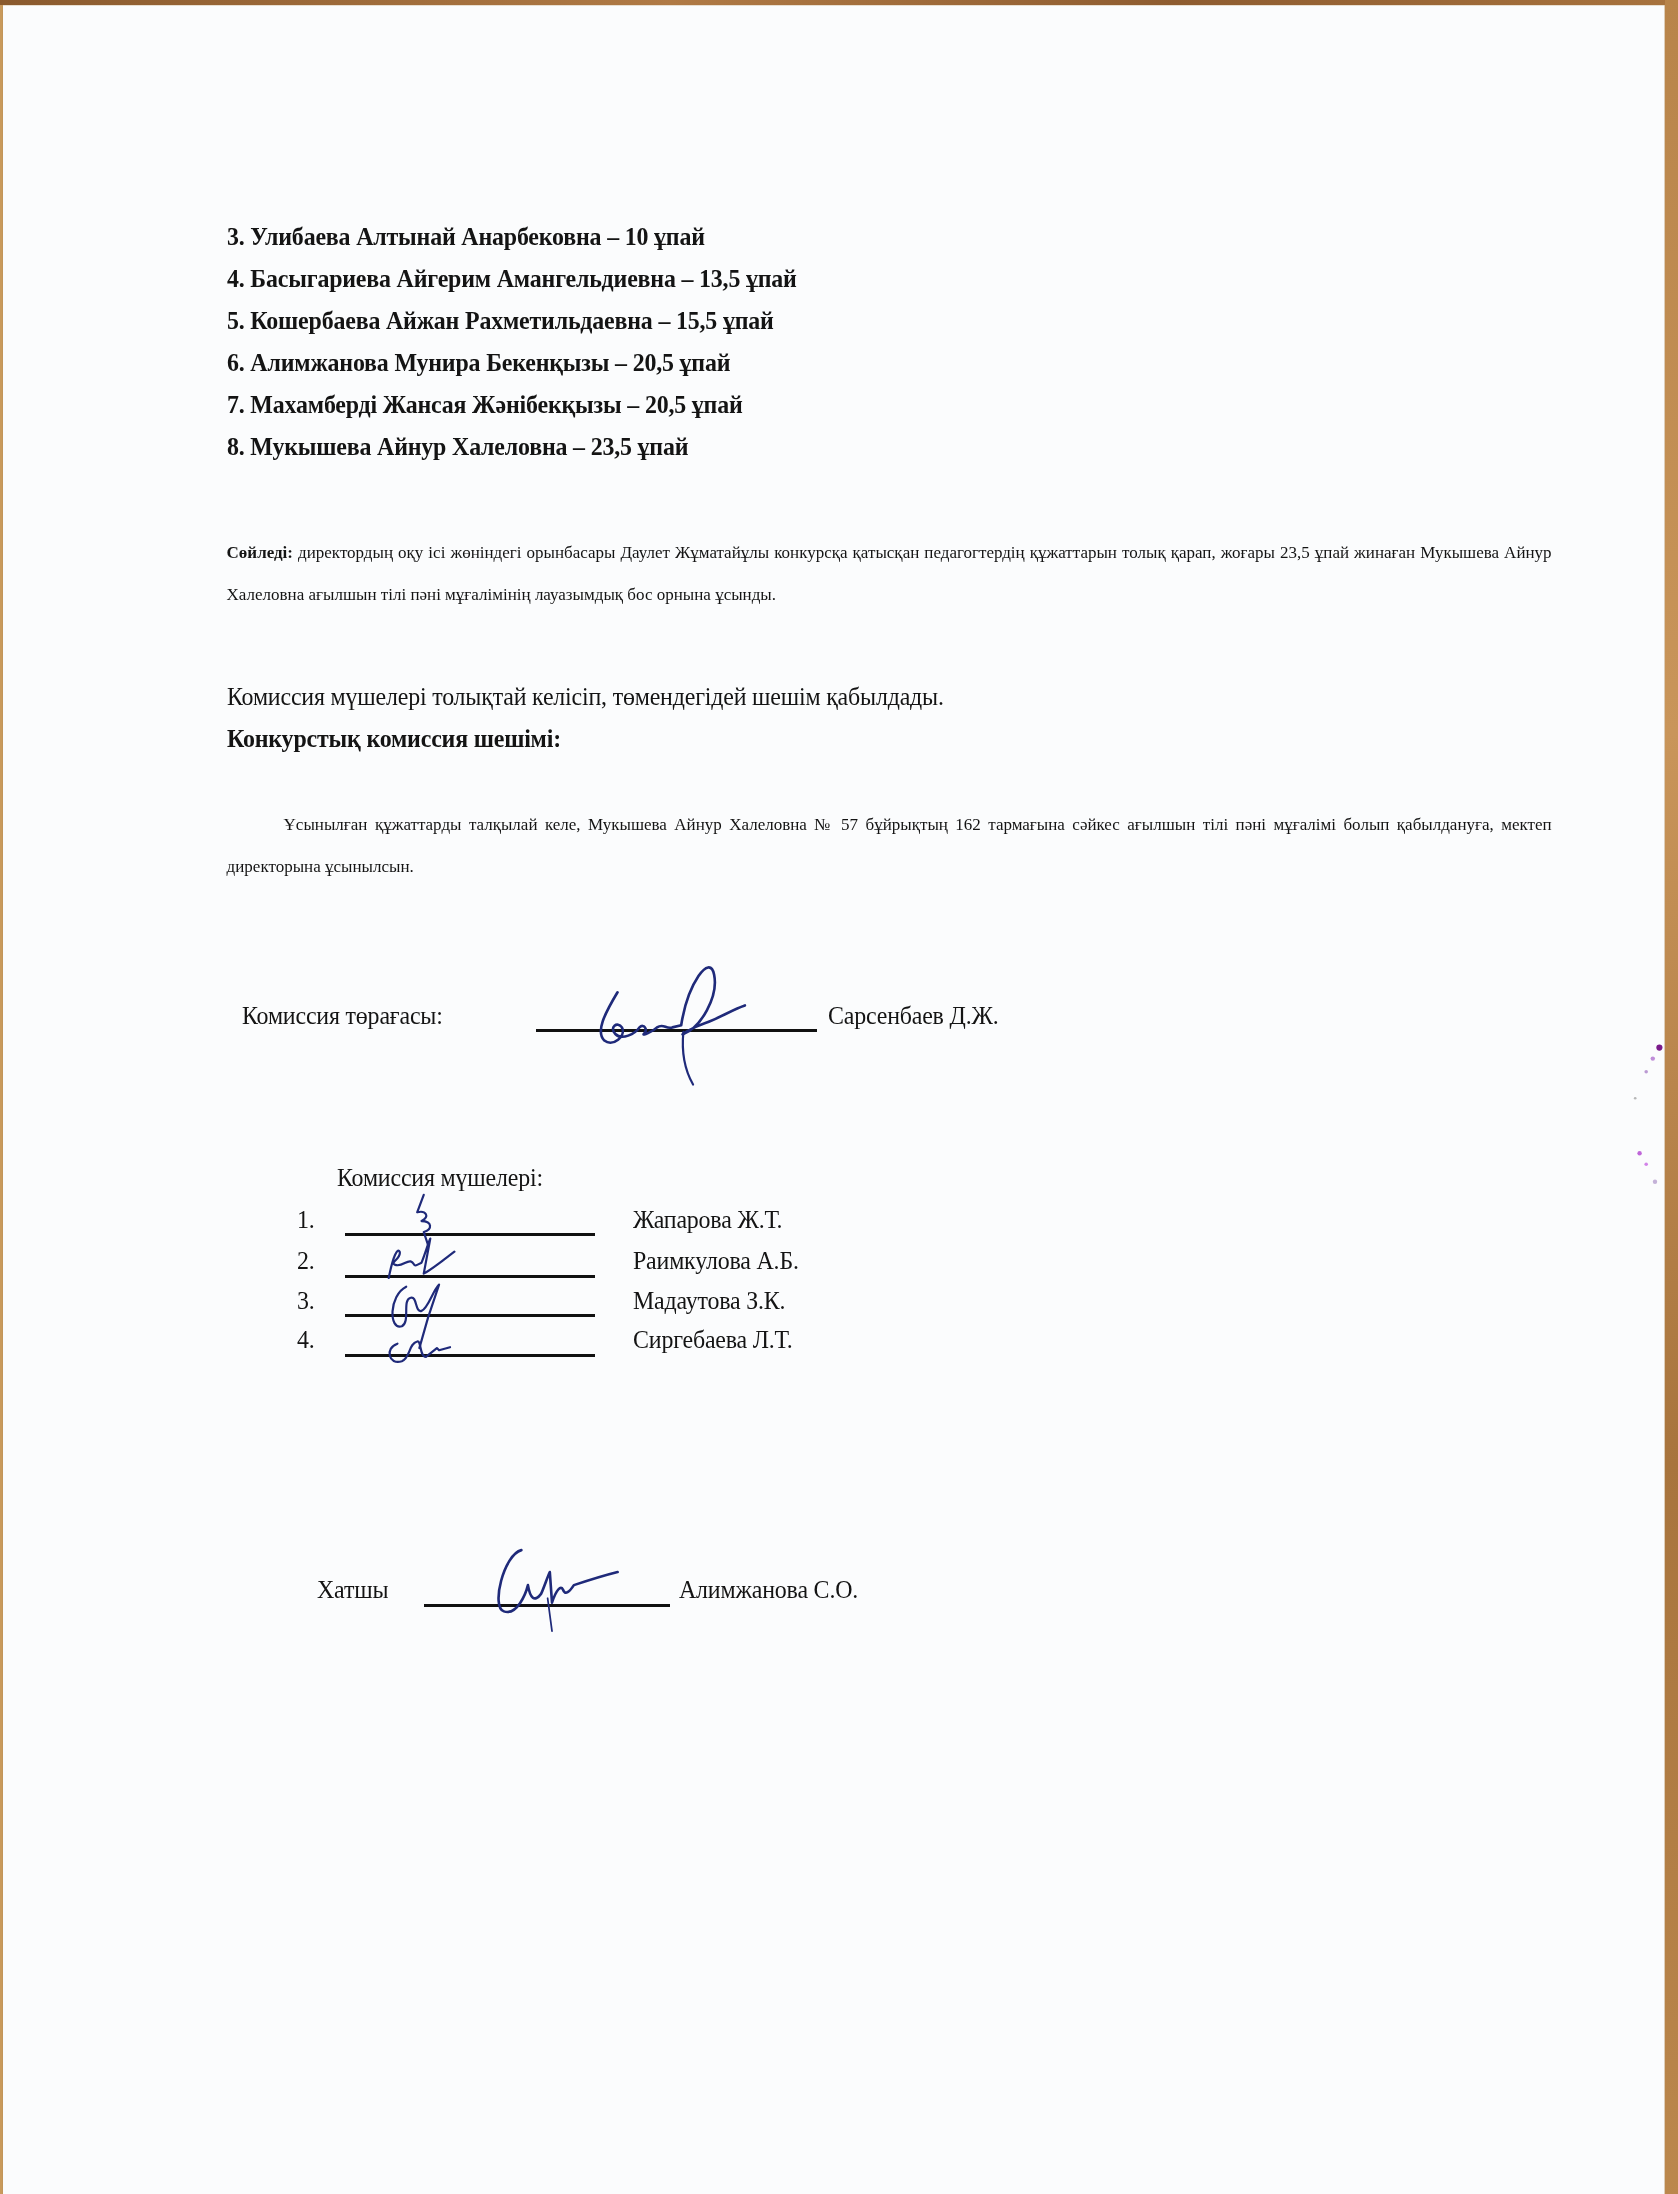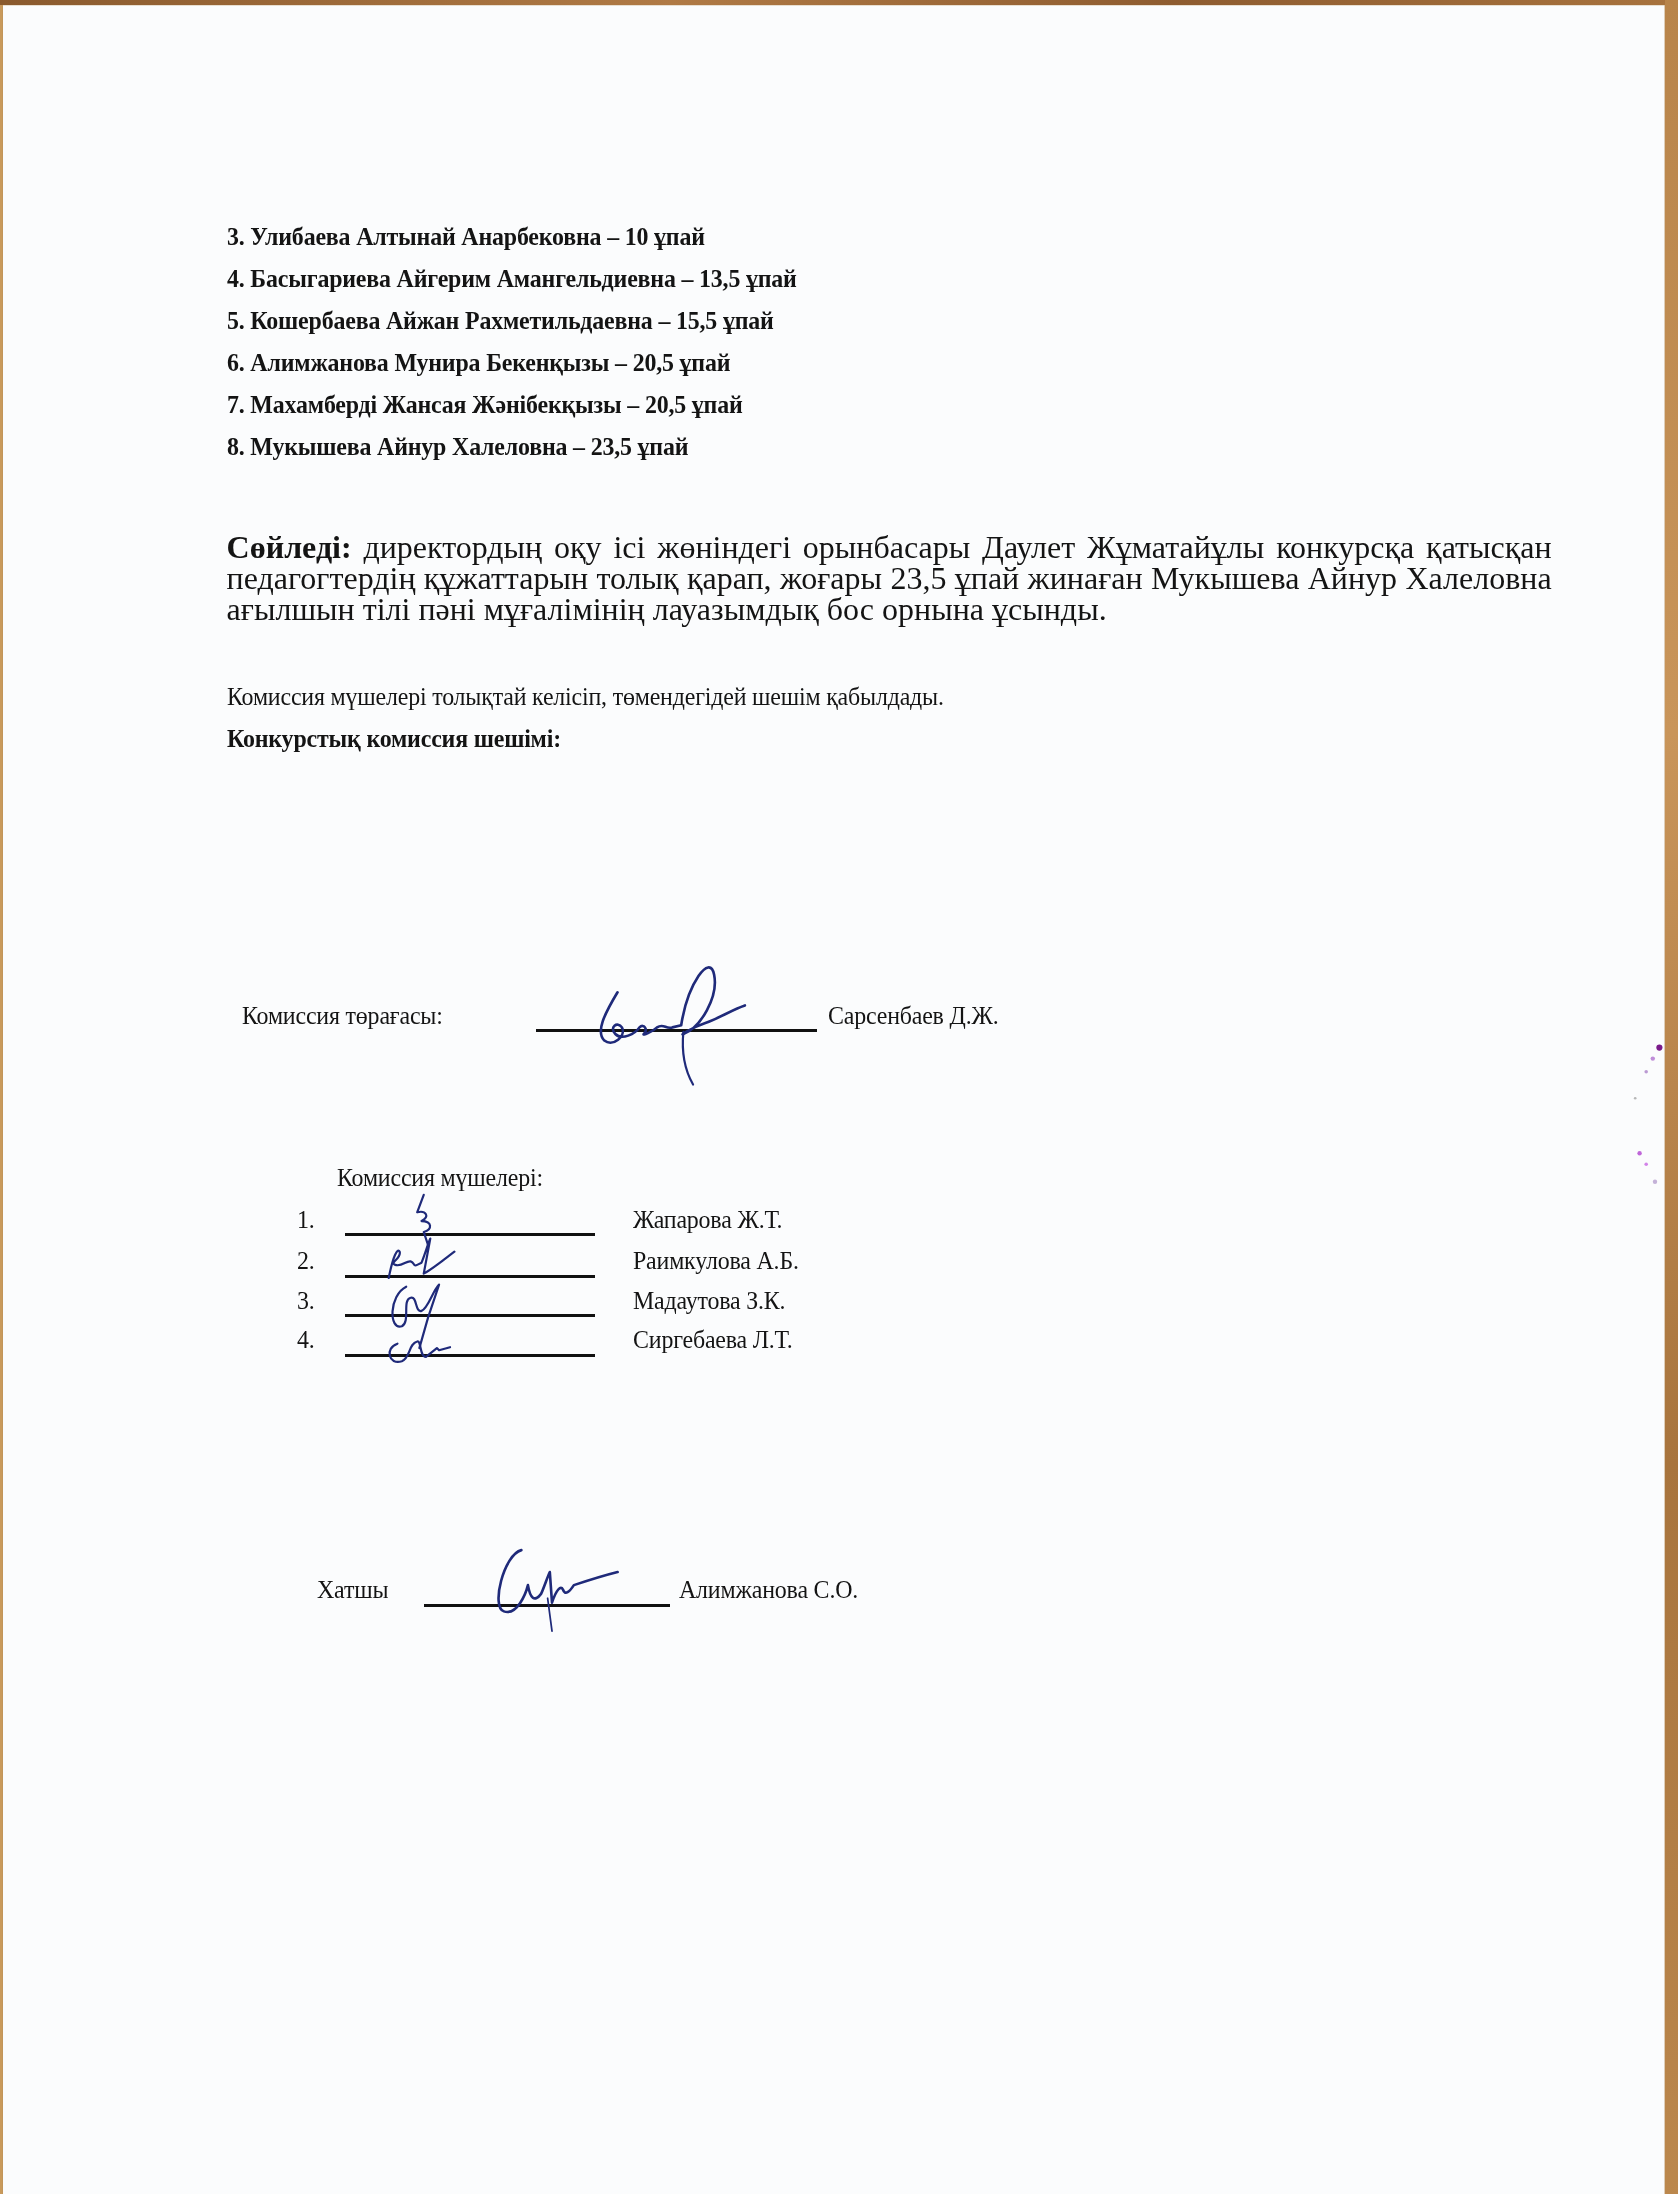--- a/index.html
+++ b/index.html
@@ -22,21 +22,21 @@
       background: #fbfcfd;
       clip-path: polygon(0 0, 100% 0, 100% 2360px, 0 2370px);
       box-shadow: 0 0 1.8px rgba(0,0,0,0.25);
     }
     .line {
       position: absolute; font-size: 26px; line-height: 42px; white-space: nowrap;
       letter-spacing: -0.2px;
       transform: scaleX(0.92); transform-origin: left center;
     }
     .para {
-      position: absolute; left: 224px; width: 1325px; font-size: 32px; line-height: 31px;
+      position: absolute; left: 224px; width: 1325px; font-size: 17px; line-height: 42px;
       text-align: justify; text-align-last: left;
     }
     .bold { font-weight: bold; }
     .score-list { position: absolute; left: 224px; top: 211px; font-weight: bold; }
     .score-list .line { position: relative; }
     .sig-line {
       position: absolute; height: 2.6px; background: #111;
     }
     .signature { position: absolute; }
     .signature path { fill: none; stroke: #1f2a7a; stroke-linecap: round; stroke-linejoin: round; }
@@ -59,20 +59,21 @@
     <div class="line">8. Мукышева Айнур Халеловна – 23,5 ұпай</div>
   </div>
 
   <div class="para" style="top:527px;">
     <span class="bold">Сөйледі:</span><span> директордың оқу ісі жөніндегі орынбасары Даулет Жұматайұлы  конкурсқа қатысқан педагогтердің  құжаттарын  толық  қарап,  жоғары  23,5  ұпай  жинаған  Мукышева  Айнур Халеловна ағылшын тілі пәні мұғалімінің лауазымдық  бос орнына ұсынды.</span>
   </div>
 
   <div class="line" style="left:224px; top:671px;">Комиссия мүшелері толықтай келісіп, төмендегідей шешім қабылдады.</div>
   <div class="line bold" style="left:224px; top:713px;">Конкурстық комиссия шешімі:</div>
 
+  <div class="para" style="top:799px; text-indent:57px;">Ұсынылған құжаттарды талқылай келе, Мукышева Айнур Халеловна № 57 бұйрықтың 162 тармағына сәйкес   ағылшын  тілі  пәні  мұғалімі  болып  қабылдануға,  мектеп  директорына ұсынылсын.</div>
 
   <div class="line" style="left:239px; top:990px;">Комиссия төрағасы:</div>
   <div class="sig-line" style="left:533px; top:1024px; width:281px;"></div>
   <svg class="signature" style="left:575px; top:952px;" width="202" height="132" viewBox="0 0 460 300">
     <path stroke-width="6" d="M90 80 C60 130, 40 170, 60 190 C80 205, 110 180, 100 160 C90 145, 70 160, 85 175 C100 190, 130 175, 140 160 C150 150, 160 165, 150 175 C145 180, 170 170, 180 160 C195 150, 200 165, 215 160 L235 155 C250 60, 300 -10, 310 40 C320 90, 280 160, 240 175 C230 180, 260 160, 290 150 C320 140, 350 120, 380 110"></path>
     <path stroke-width="5" d="M240 170 C235 220, 245 260, 262 290"></path>
   </svg>
   <div class="line" style="left:825px; top:990px;">Сарсенбаев Д.Ж.</div>
 
   <div class="line" style="left:334px; top:1152px;">Комиссия мүшелері:</div>

